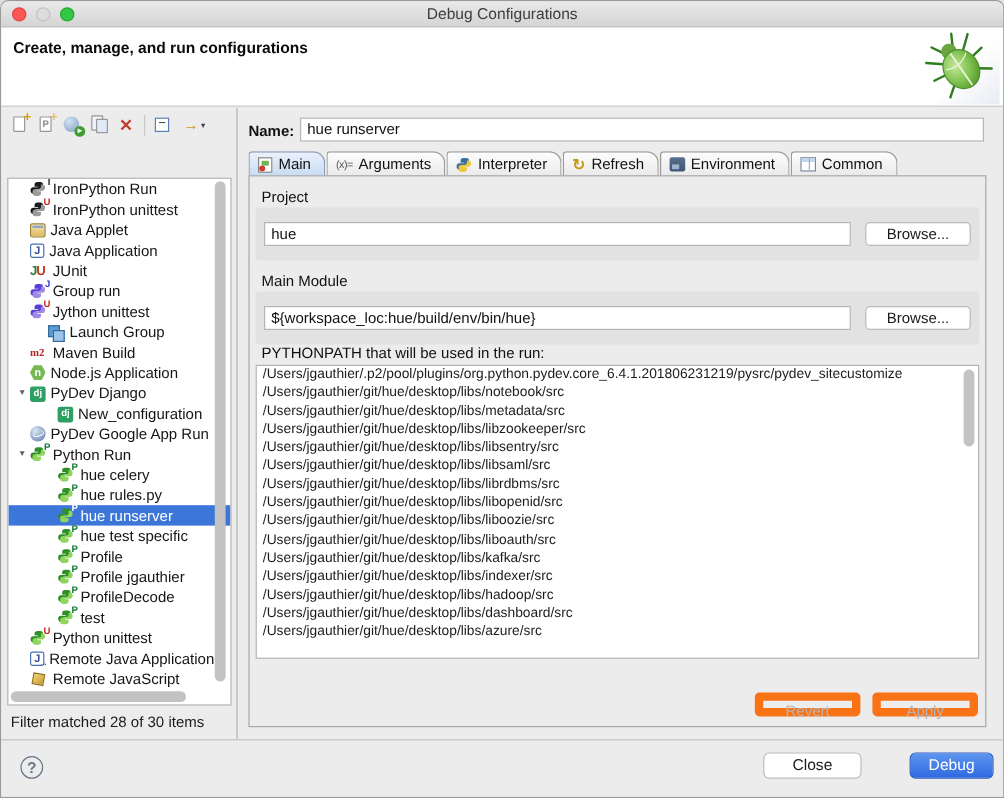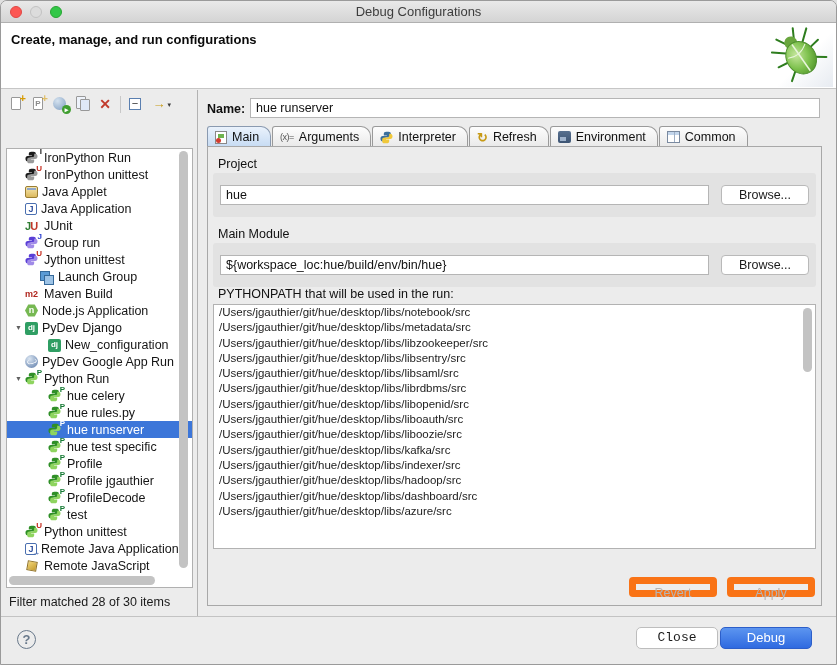--- a/index.html
+++ b/index.html
@@ -62,21 +62,21 @@
   .v-py .s1{fill:#3b6f9c}.v-py .s2{fill:#f0c83b}
   .sup{position:absolute;top:-3px;right:-2px;font-style:normal;font-weight:bold;font-size:8px;line-height:8px;}
   .ic-applet{background:linear-gradient(#f5e6ae,#dcb95e);border:1px solid #9a7d33;border-radius:2px;width:13px;height:12px;margin-top:1px;}
   .ic-applet::before{content:"";position:absolute;left:1px;top:1px;right:1px;height:2px;background:#8fa6c8;}
   .ic-japp{background:#fff;border:1px solid #4a6fb0;color:#2d4f9e;font-weight:bold;font-size:9px;line-height:10px;
     text-align:center;width:12px;height:12px;margin-top:1px;border-radius:2px;}
   .ic-junit{font-size:11px;font-weight:bold;letter-spacing:-1px;line-height:14px;}
   .ic-junit b{color:#2f7d32;}.ic-junit u{color:#c0392b;text-decoration:none;}
   .ic-lg::before{content:"";position:absolute;left:1px;top:1px;width:8px;height:8px;background:#5b9bd5;border:1px solid #35699a;}
   .ic-lg::after{content:"";position:absolute;left:5px;top:5px;width:8px;height:8px;background:#9dc3e6;border:1px solid #35699a;}
-  .ic-maven{color:#b0271f;font-weight:bold;font-size:9px;line-height:14px;}
+  .ic-maven{color:#b0271f;font-weight:bold;font-size:9px;line-height:14px;font-family:Liberation Serif, serif;}
   .ic-node{background:#76b852;clip-path:polygon(25% 3%,75% 3%,100% 50%,75% 97%,25% 97%,0 50%);
     color:#fff;font-size:9px;font-weight:bold;text-align:center;line-height:13px;width:13px;height:13px;}
   .ic-dj{background:#2f9e63;border-radius:2px;color:#fff;font-weight:bold;font-size:8px;text-align:center;
     line-height:12px;width:13px;height:13px;margin-top:1px;}
   .ic-gae{background:radial-gradient(circle at 35% 30%,#dbe6f2,#8099bd 70%,#5f7aa2);border-radius:50%;width:13px;height:13px;}
   .ic-gae::after{content:"";position:absolute;left:2px;top:4px;width:8px;height:4px;border-radius:50%;
     border:1px solid rgba(255,255,255,.85);border-top:none;transform:rotate(-15deg);}
   .rj .rarr{position:absolute;right:-4px;bottom:-4px;font-size:8px;color:#2d4f9e;font-style:normal;font-weight:bold;}
   .ic-rjs{width:10px;height:10px;margin:2px;background:linear-gradient(135deg,#f2d678,#c49a2e);
     border:1px solid #8f6f1f;transform:rotate(10deg);display:block;}
@@ -117,22 +117,22 @@
   .pathrow{font-size:11.5px;line-height:15.3px;color:#1c1c1c;padding-left:5px;white-space:nowrap;}
   .pb-vtrack{position:absolute;top:2px;right:2px;width:9px;bottom:2px;}
   .pb-vthumb{position:absolute;top:1px;width:9px;height:64px;border-radius:5px;background:#c3c3c3;}
   .btn{position:absolute;height:20px;border-radius:4px;font-size:12.5px;text-align:center;line-height:18px;}
   .btn.disabled{background:#ededed;border:7px solid #f97316;color:#b5b5b5;}
   
   .footer{position:absolute;left:0;right:0;bottom:0;height:48px;background:#ececec;border-top:1px solid #c3c3c3;}
   .help{position:absolute;left:16px;top:13px;width:19px;height:19px;border:1.5px solid #68788a;border-radius:50%;
     color:#68788a;font-size:13px;font-weight:bold;text-align:center;line-height:17px;}
   .fbtn{position:absolute;top:10px;height:22px;border-radius:5px;font-size:13px;text-align:center;line-height:20px;}
-  .close-btn{right:118px;width:82px;background:#fff;border:1px solid #bdbdbd;color:#1a1a1a;font-family:Liberation Mono, monospace;}
-  .debug-btn{right:24px;width:92px;background:linear-gradient(#5c95f0,#2f6ae0);border:1px solid #2c5ec9;color:#fff;}
+  .close-btn{right:118px;width:82px;background:#fff;border:1px solid #bdbdbd;color:#1a1a1a;}
+  .debug-btn{right:8px;width:70px;background:linear-gradient(#5c95f0,#2f6ae0);border:1px solid #2c5ec9;color:#fff;}
 </style>
 </head>
 <body>
 
 <div class="window">
 
   <div class="titlebar">
     <div class="lights">
       <span class="light red"></span>
       <span class="light gray"></span>
@@ -468,29 +468,30 @@
         </div>
 
         <div class="sec-label" style="top:80px">Main Module</div>
         <div class="group" style="top:96px">
           <input class="gfield" value="${workspace_loc:hue/build/env/bin/hue}" style="">
           <div class="browse">Browse...</div>
         </div>
 
         <div class="sec-label" style="top:140px">PYTHONPATH that will be used in the run:</div>
         <div class="pathbox" id="pathbox">
+            <div class="pathrow">/Users/jgauthier/.p2/pool/plugins/org.python.pydev.core_6.4.1.201806231219/pysrc/pydev_sitecustomize</div>
             <div class="pathrow">/Users/jgauthier/git/hue/desktop/libs/notebook/src</div>
             <div class="pathrow">/Users/jgauthier/git/hue/desktop/libs/metadata/src</div>
             <div class="pathrow">/Users/jgauthier/git/hue/desktop/libs/libzookeeper/src</div>
             <div class="pathrow">/Users/jgauthier/git/hue/desktop/libs/libsentry/src</div>
             <div class="pathrow">/Users/jgauthier/git/hue/desktop/libs/libsaml/src</div>
             <div class="pathrow">/Users/jgauthier/git/hue/desktop/libs/librdbms/src</div>
             <div class="pathrow">/Users/jgauthier/git/hue/desktop/libs/libopenid/src</div>
+            <div class="pathrow">/Users/jgauthier/git/hue/desktop/libs/liboozie/src</div>
             <div class="pathrow">/Users/jgauthier/git/hue/desktop/libs/liboauth/src</div>
-            <div class="pathrow">/Users/jgauthier/git/hue/desktop/libs/liboozie/src</div>
             <div class="pathrow">/Users/jgauthier/git/hue/desktop/libs/kafka/src</div>
             <div class="pathrow">/Users/jgauthier/git/hue/desktop/libs/indexer/src</div>
             <div class="pathrow">/Users/jgauthier/git/hue/desktop/libs/hadoop/src</div>
             <div class="pathrow">/Users/jgauthier/git/hue/desktop/libs/dashboard/src</div>
             <div class="pathrow">/Users/jgauthier/git/hue/desktop/libs/azure/src</div>
           </div>
         <div class="pb-vtrack" style="top:160px;right:9px;height:239px;bottom:auto">
           <span class="pb-vthumb"></span>
         </div>
 

